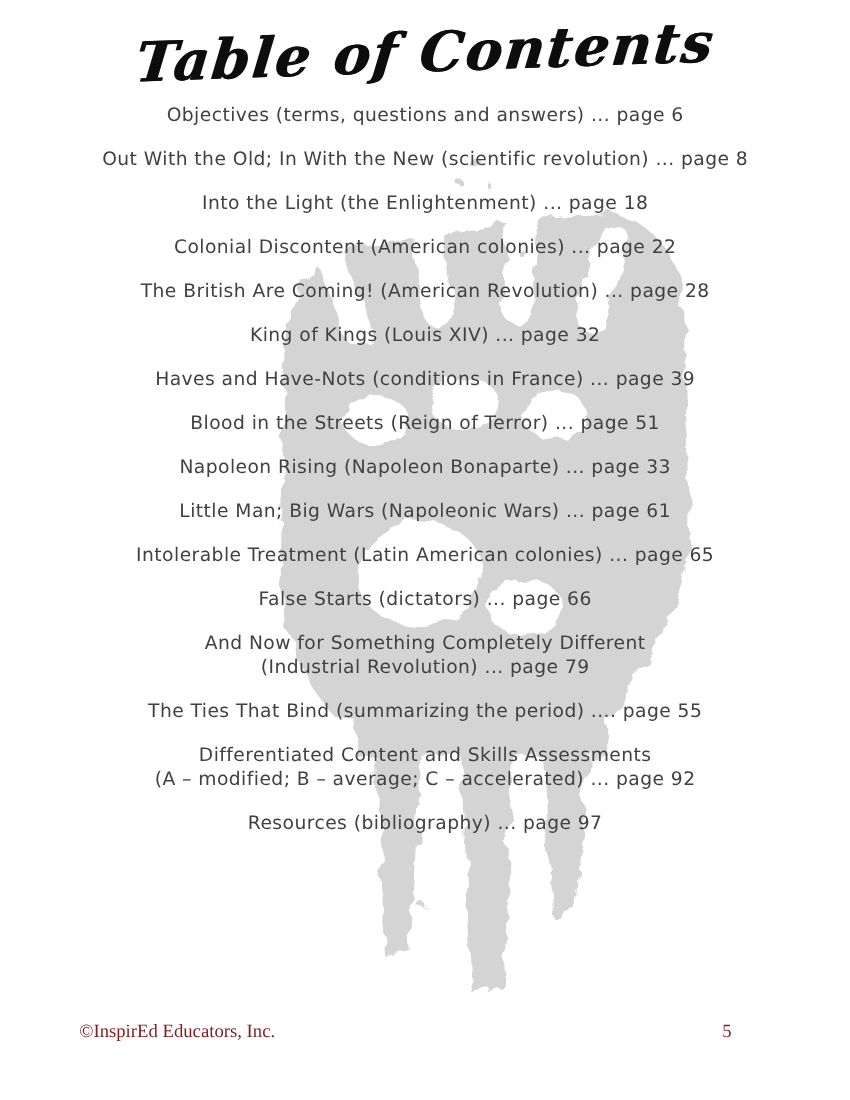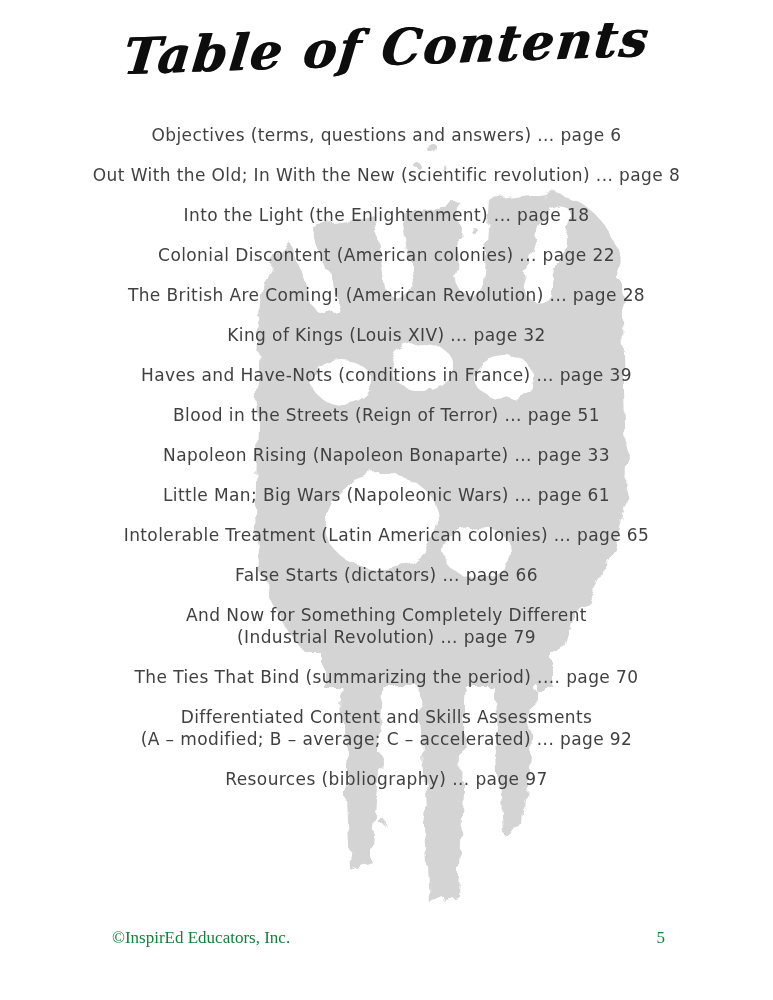--- a/index.html
+++ b/index.html
@@ -27,21 +27,21 @@
     font-style:italic;
     font-weight:bold;
     font-size:50px;
     letter-spacing:2px;
     color:#0d0d0d;
     transform:rotate(-2deg) skewX(-8deg);
     text-shadow:1px 0 #0d0d0d;
   }
   .toc{
     position:absolute;
-    top:124px;left:0;right:0;
+    top:94px;left:0;right:0;
     z-index:1;
     display:flex;
     flex-direction:column;
     align-items:center;
   }
   .entry{
     margin-bottom:18px;
     text-align:center;
   }
   .line{
@@ -50,25 +50,25 @@
     letter-spacing:0.4px;
     color:#414141;
     white-space:nowrap;
   }
   .footer{
     position:absolute;
     top:928px;left:0;right:0;
     z-index:1;
     display:flex;
     justify-content:space-between;
-    padding:0 108px 0 112px;
+    padding:0 108px 0 72px;
     box-sizing:border-box;
     font-family:"Liberation Serif", serif;
     font-size:17px;
-    color:#15803d;
+    color:#7f1d1d;
   }
 </style>
 </head>
 <body>
 
 <div class="page">
 
   <svg class="watermark" viewBox="0 0 420 790" xmlns="http://www.w3.org/2000/svg" aria-hidden="true">
     <defs>
       <filter id="rough" x="-15%" y="-10%" width="130%" height="120%">
@@ -154,21 +154,21 @@
         <div class="line">Intolerable Treatment (Latin American colonies) ... page 65</div>
       </div>
     <div class="entry">
         <div class="line">False Starts (dictators) ... page 66</div>
       </div>
     <div class="entry">
       <div class="line">And Now for Something Completely Different</div>
       <div class="line">(Industrial Revolution) ... page 79</div>
     </div>
     <div class="entry">
-        <div class="line">The Ties That Bind (summarizing the period) .... page 70</div>
+        <div class="line">The Ties That Bind (summarizing the period) .... page 55</div>
       </div>
     <div class="entry">
       <div class="line">Differentiated Content and Skills Assessments</div>
       <div class="line">(A – modified; B – average; C – accelerated) ... page 92</div>
     </div>
     <div class="entry">
         <div class="line">Resources (bibliography) ... page 97</div>
       </div>
   </main>
 

